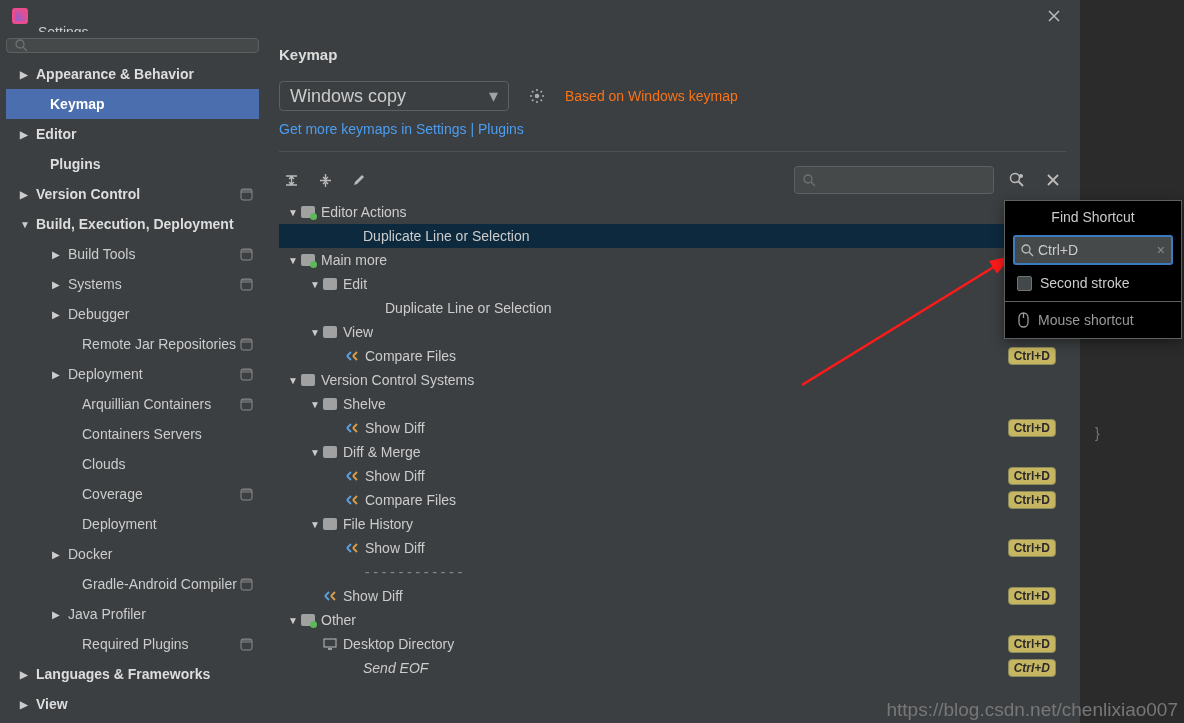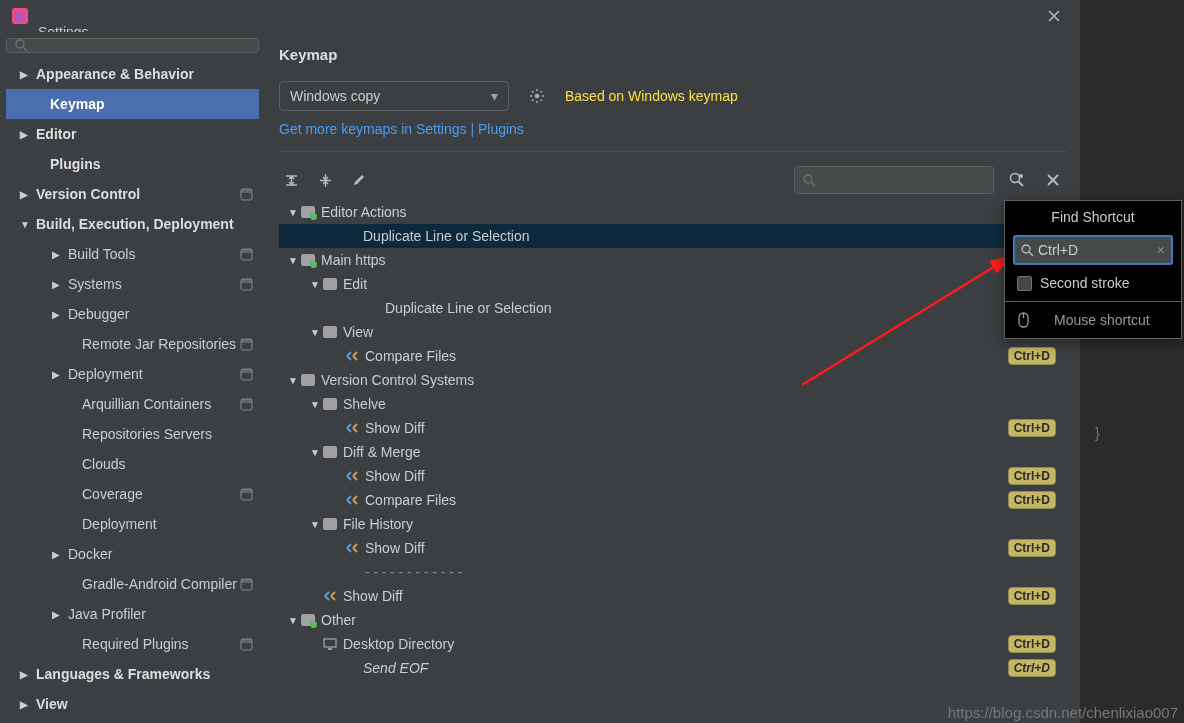--- a/index.html
+++ b/index.html
@@ -24,24 +24,24 @@
 .tree-item.level3 { padding-left: 60px; }
 .tree-item.bold { font-weight: 700; color:#ddd; }
 .tree-item.selected { background:#4b6eaf; color:#fff; }
 .tree-caret { width:10px; color:#ccc; margin-right: 6px; font-size:10px; }
 .tree-caret.none { visibility:hidden; }
 .tree-gear { margin-left:auto; opacity:.7; }
 
 .main { flex:1; display:flex; flex-direction:column; padding: 14px 14px 0 14px; min-width:0; }
 .main-title { font-size: 15px; font-weight:700; color:#ddd; margin-bottom: 18px; }
 .row { display:flex; align-items:center; gap:14px; margin-bottom: 10px; }
-.select { width: 230px; height: 30px; background:#3c3f41; border:1px solid #5e6060; border-radius:4px; display:flex; align-items:center; padding:0 10px; color:#ccc; cursor:pointer; font-size:14px; }
+.select { width: 230px; height: 30px; background:#3c3f41; border:1px solid #5e6060; border-radius:4px; display:flex; align-items:center; padding:0 10px; color:#ccc; cursor:pointer; font-size:18px; }
 .select .down { margin-left:auto; opacity:.7; }
 .gear-btn { width:28px; height:28px; display:flex; align-items:center; justify-content:center; cursor:pointer; color:#aaa; }
-.based { color:#fde047; font-size:14px; }
+.based { color:#f97316; font-size:14px; }
 .link { color:#4b9df2; font-size:14px; cursor:pointer; }
 .hr { height:1px; background:#515151; margin: 14px 0; }
 
 .toolbar { display:flex; align-items:center; gap:10px; margin-bottom:6px; }
 .tb-btn { width:24px; height:24px; display:flex; align-items:center; justify-content:center; cursor:pointer; color:#bbb; }
 .spacer { flex:1; }
 .toolbar-search { width: 200px; height: 28px; background:#45494a; border:1px solid #5e6060; border-radius:4px; display:flex; align-items:center; padding:0 8px; color:#777; }
 .find-shortcut-btn, .clear-btn { width:26px; height:26px; display:flex; align-items:center; justify-content:center; cursor:pointer; color:#bbb; }
 
 .action-tree { flex:1; overflow:auto; background:#3c3f41; }
@@ -54,25 +54,25 @@
 .badge { margin-left:auto; background:#c7b661; color:#2b2b2b; font-weight:600; font-size:12px; padding:1px 5px; border-radius:4px; border:1px solid #8a8a5a; }
 .dashes { color:#888; font-family:monospace; }
 
 .popup { position:absolute; left:1004px; top:200px; width:178px; background:#000000; border:1px solid #5e6060; box-shadow: 0 4px 12px rgba(0,0,0,.4); z-index:10; }
 .popup-title { text-align:center; color:#ccc; padding: 8px 0 10px 0; font-size:14px; }
 .popup-input { margin: 0 8px 8px 8px; height:30px; border:2px solid #3b7bbf; background:#45494a; border-radius:3px; display:flex; align-items:center; padding:0 6px; color:#ccc; font-size:14px; }
 .popup-input .xx { margin-left:auto; opacity:.5; cursor:pointer; }
 .checkrow { display:flex; align-items:center; gap:8px; padding: 2px 10px 10px 12px; color:#ccc; font-size:14px; cursor:pointer; }
 .checkbox { width:15px; height:15px; border:1px solid #6f7375; background:#43494a; border-radius:2px; }
 .sep { height:1px; background:#5e6060; }
-.mouserow { display:flex; align-items:flex-end; gap:24px; padding:10px 12px; color:#9a9a9a; font-size:14px; cursor:pointer; }
+.mouserow { display:flex; align-items:flex-end; gap:8px; padding:10px 12px; color:#9a9a9a; font-size:14px; cursor:pointer; }
 
 .arrow { position:absolute; left:802px; top:253px; z-index:9; pointer-events:none; }
 
-.watermark { position:absolute; right:6px; bottom:2px; color:#777; font-size:15px; }
+.watermark { position:absolute; right:6px; bottom:2px; color:#777; font-size:19px; }
 .bgcode { position:absolute; left:1095px; top:425px; color:#777; font-size:14px; }
 
 svg { display:block; }
 </style>
 </head>
 <body>
 
 <div class="bgcode">}</div>
 
 <div class="window">
@@ -176,21 +176,21 @@
             <span>Arquillian Containers</span>
             <span class="tree-gear">
               <svg width="13" height="13" viewBox="0 0 13 13">
                 <rect x="1" y="1" width="11" height="11" rx="2" stroke="#aaa" fill="none"></rect>
                 <rect x="1" y="1" width="11" height="4" fill="#aaa" opacity=".5"></rect>
               </svg>
             </span>
           </div>
           <div class="tree-item level3">
             <span class="tree-caret none"></span>
-            <span>Repositories Servers</span>
+            <span>Containers Servers</span>
           </div>
           <div class="tree-item level3">
             <span class="tree-caret none"></span>
             <span>Clouds</span>
           </div>
           <div class="tree-item level3">
             <span class="tree-caret none"></span>
             <span>Coverage</span>
             <span class="tree-gear">
               <svg width="13" height="13" viewBox="0 0 13 13">
@@ -311,21 +311,21 @@
             <span>Editor Actions</span>
           </div>
           <div class="atree-item selected" style="padding-left: 52px;">
             <span class="atree-caret"></span>
             <span style="width: 20px;"></span>
             <span>Duplicate Line or Selection</span>
           </div>
           <div class="atree-item" style="padding-left: 8px;">
             <span class="atree-caret">▼</span>
             <span class="foldericon green"></span>
-            <span>Main https</span>
+            <span>Main more</span>
           </div>
           <div class="atree-item" style="padding-left: 30px;">
             <span class="atree-caret">▼</span>
             <span class="foldericon"></span>
             <span>Edit</span>
           </div>
           <div class="atree-item" style="padding-left: 74px;">
             <span class="atree-caret"></span>
             <span style="width: 20px;"></span>
             <span>Duplicate Line or Selection</span>

